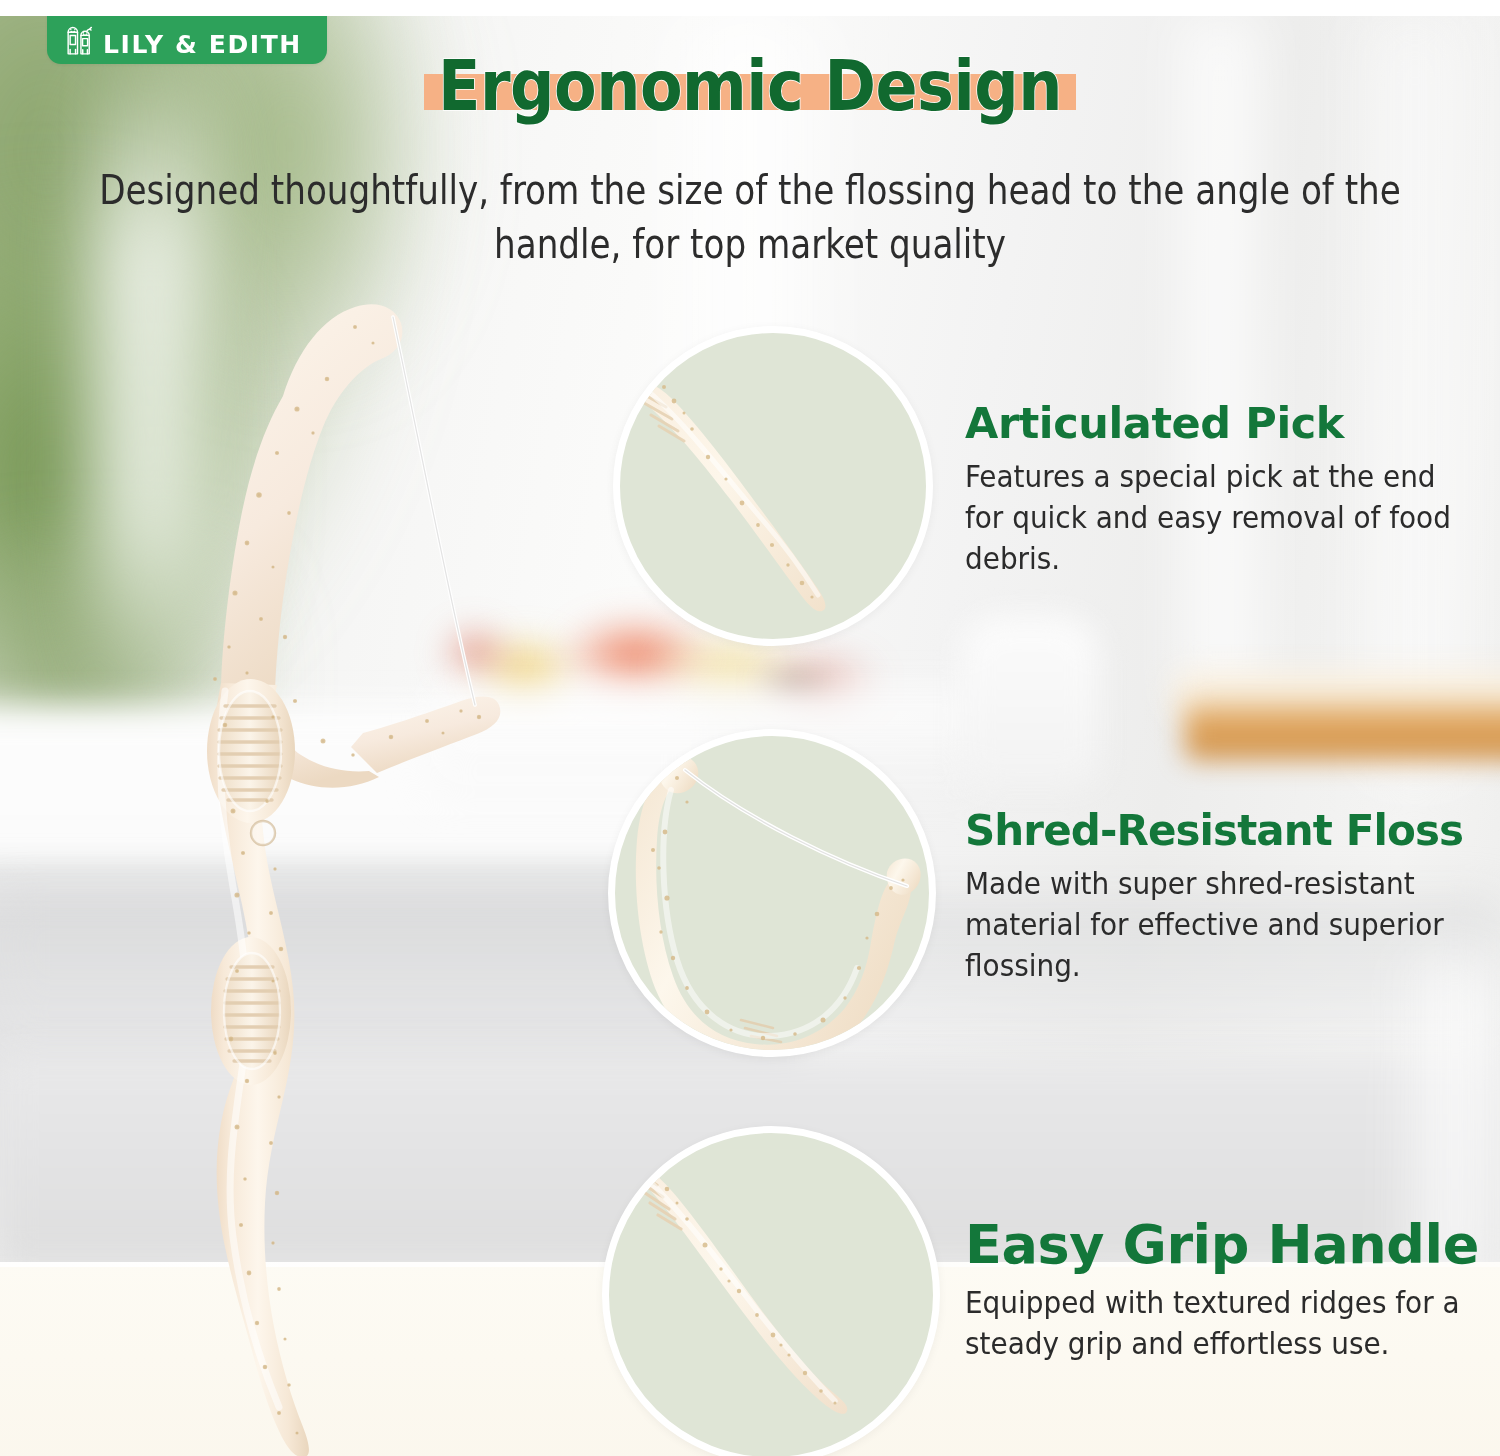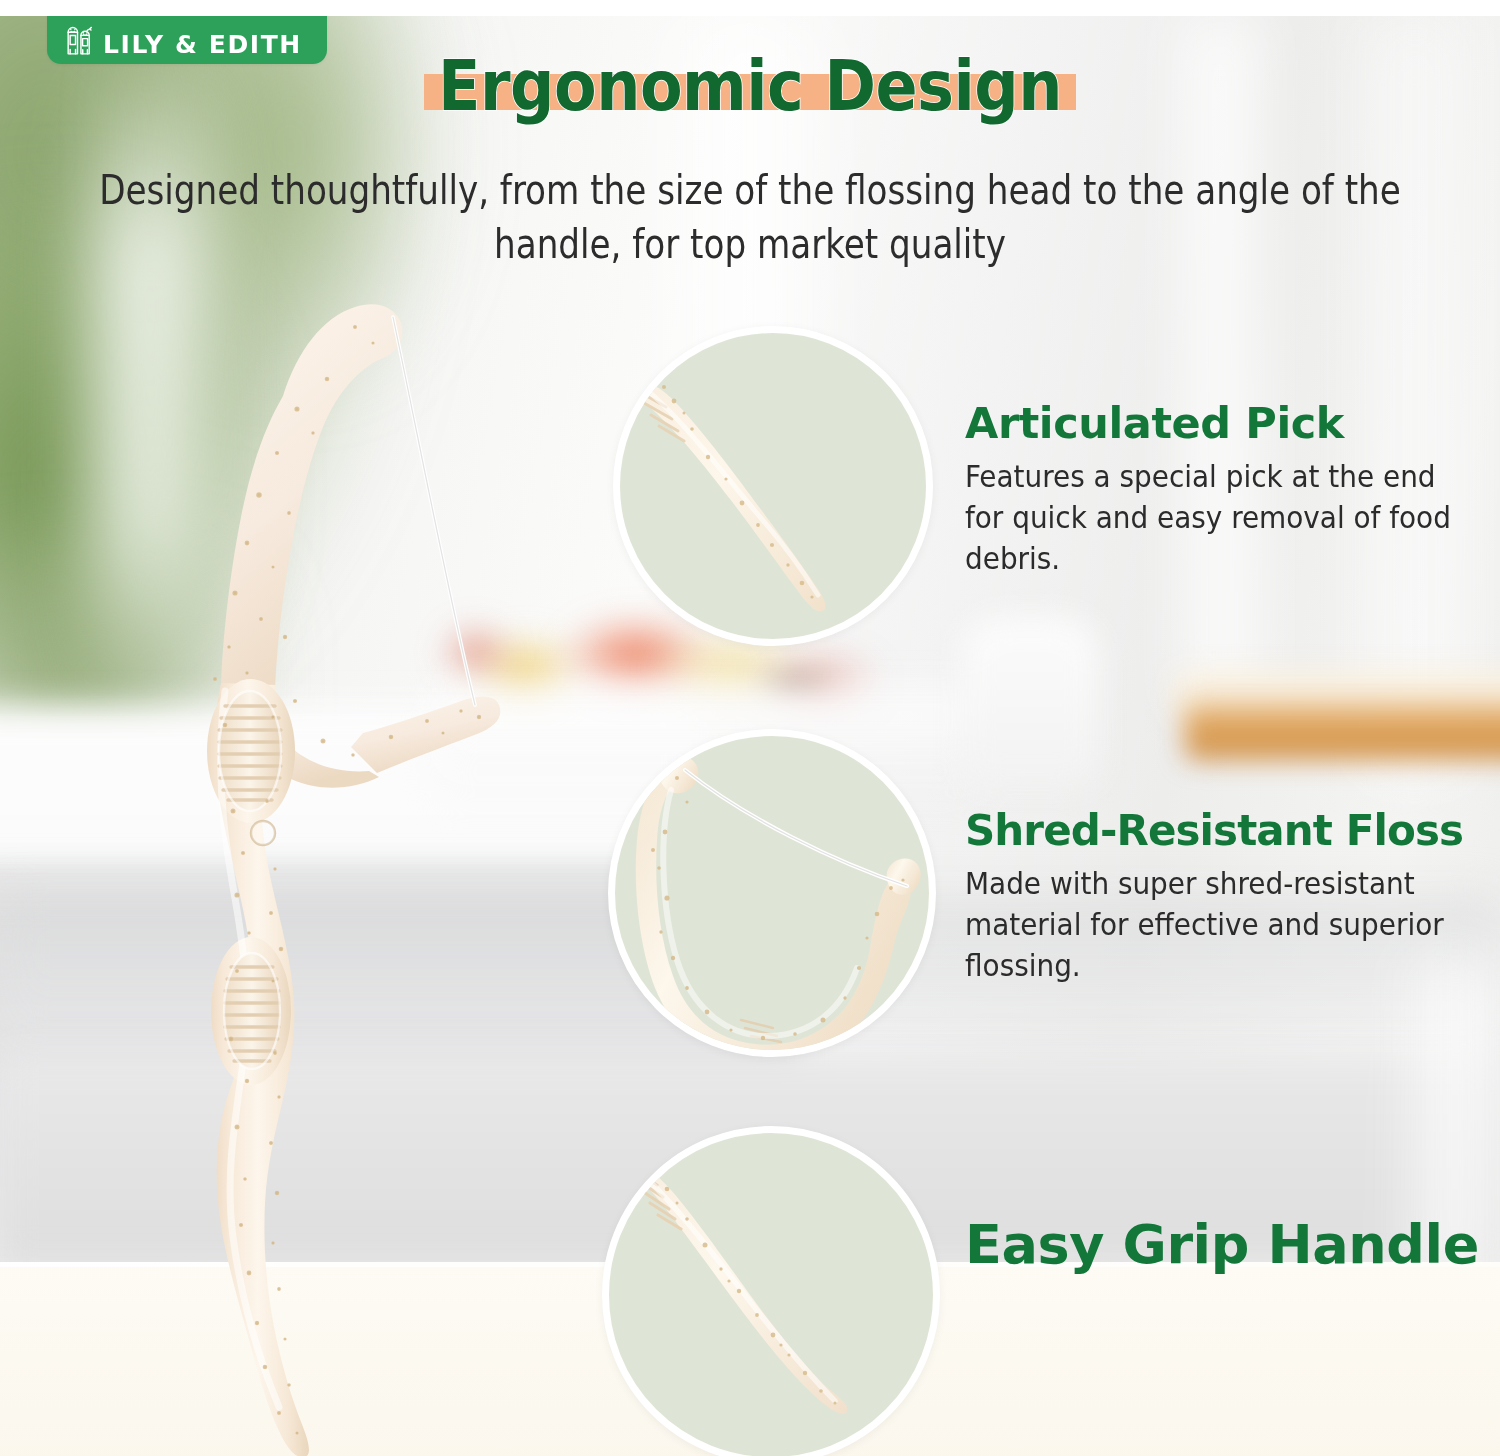--- a/index.html
+++ b/index.html
@@ -702,15 +702,16 @@
     <div class="feature-body">Made with super shred-resistant material for effective and superior flossing.</div>
   </div>
 
   <div class="feature" id="feature-1">
     <div class="feature-title">Articulated Pick</div>
     <div class="feature-body">Features a special pick at the end for quick and easy removal of food debris.</div>
   </div>
 
   <div class="feature" id="feature-3">
     <div class="feature-title">Easy Grip Handle</div>
+    <div class="feature-body">Equipped with textured ridges for a steady grip and effortless use.</div>
   </div>
 
 </div>
 
 </body></html>

